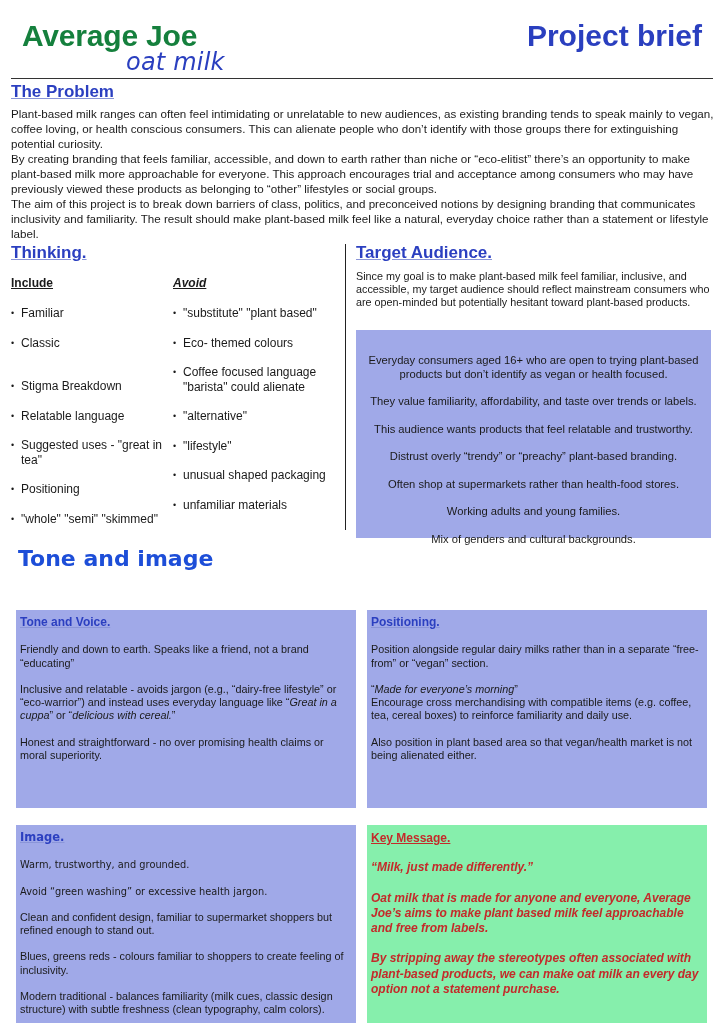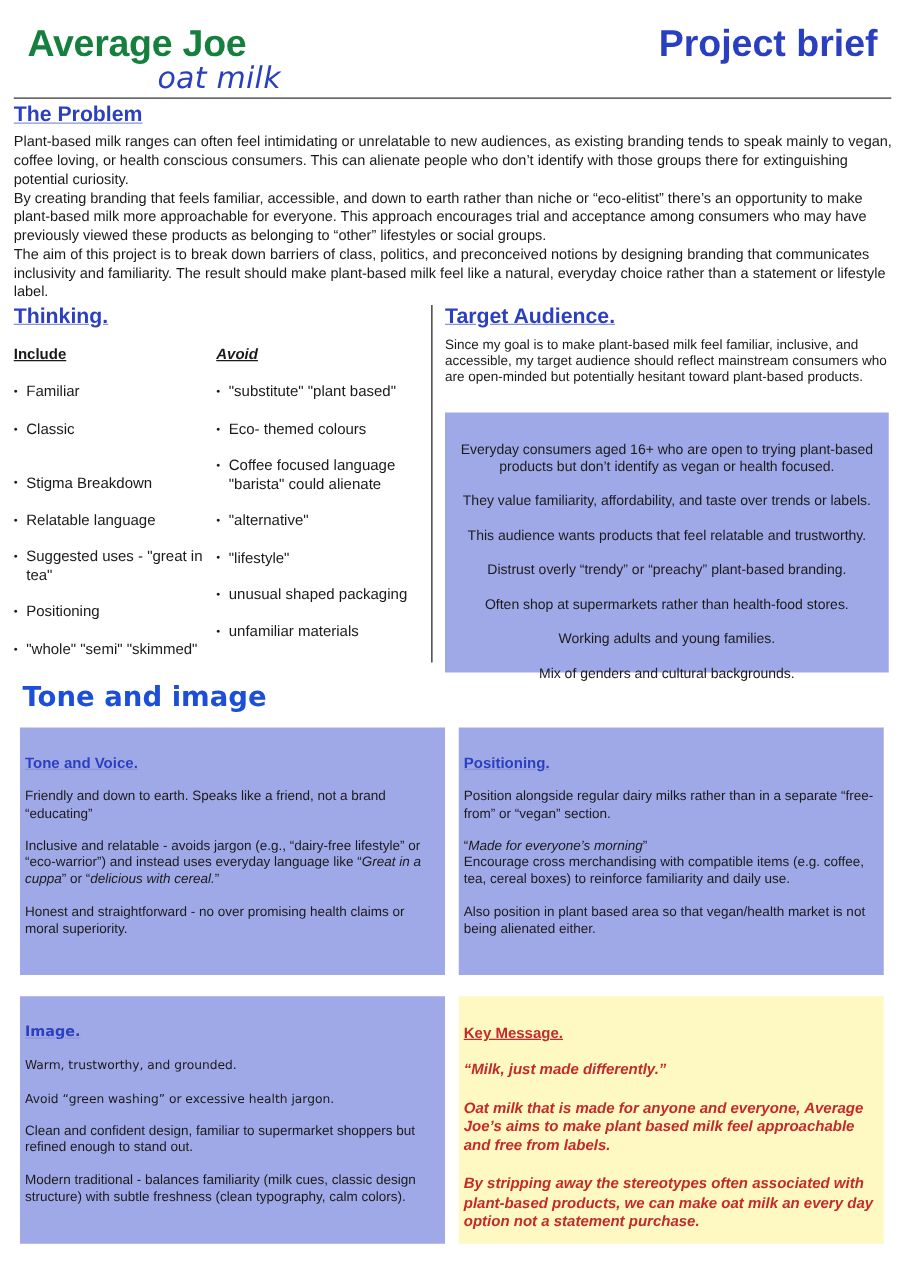--- a/index.html
+++ b/index.html
@@ -28,28 +28,28 @@
 
     .vdivider { position: absolute; left: 345px; top: 244px; width: 1px; height: 286px; background: #222; }
 
     .target-heading { position: absolute; left: 356px; top: 243px; font-size: 17px; }
     .target-intro { position: absolute; left: 356px; top: 270px; width: 355px; font-size: 10.8px; line-height: 13.2px; }
     .target-box { position: absolute; left: 356px; top: 330px; width: 355px; height: 208px; background: #a0a9e8; padding: 24px 6px; text-align: center; font-size: 11.2px; line-height: 13.5px; }
     .target-box p { margin-bottom: 14px; }
 
     .section2-heading { position: absolute; left: 18px; top: 546px; font-size: 22px; font-weight: bold; color: #1d4ed8; font-family: "DejaVu Sans", sans-serif; }
 
-    .card { position: absolute; background: #a0a9e8; padding: 22px 4px; font-size: 10.8px; line-height: 13.3px; }
+    .card { position: absolute; background: #a0a9e8; padding: 6px 4px; font-size: 10.8px; line-height: 13.3px; margin-top: 28px; }
     .card p { margin-bottom: 13px; }
     .card .card-title { font-size: 12px; margin-bottom: 14px; display: inline-block; }
     .tone-card { left: 16px; top: 582px; width: 340px; height: 198px; }
     .pos-card { left: 367px; top: 582px; width: 340px; height: 198px; }
     .image-card { left: 16px; top: 797px; width: 340px; height: 198px; }
     .image-card .sm { font-family: "DejaVu Sans", sans-serif; font-size: 9.8px; }
-    .key-card { left: 367px; top: 797px; width: 340px; height: 198px; background: #fef9c3; color: #c42a2a; font-weight: bold; font-style: italic; font-size: 12px; line-height: 15.3px; }
+    .key-card { left: 367px; top: 797px; width: 340px; height: 198px; background: #86efac; color: #c42a2a; font-weight: bold; font-style: italic; font-size: 12px; line-height: 15.3px; }
     .key-card .card-title { color: #c42a2a; font-style: normal; text-decoration: underline; text-decoration-color: #c42a2a; }
     .key-card p { margin-bottom: 15px; }
     .bi { font-weight: normal; font-style: italic; }
   </style>
 </head>
 <body>
 
 <div class="brand-title">Average Joe</div>
 <div class="brand-sub">oat milk</div>
 <div class="doc-title">Project brief</div>
@@ -114,20 +114,21 @@
   <p>Position alongside regular dairy milks rather than in a separate “free-from” or “vegan” section.</p>
   <p><span>“</span><span class="bi">Made for everyone’s morning</span><span>”</span><br><span>Encourage cross merchandising with compatible items (e.g. coffee, tea, cereal boxes) to reinforce familiarity and daily use.</span></p>
   <p>Also position in plant based area so that vegan/health market is not being alienated either.</p>
 </div>
 
 <div class="card image-card">
   <span class="card-title h-link sm" style="font-size:11.5px">Image.</span>
   <p class="sm">Warm, trustworthy, and grounded.</p>
   <p class="sm">Avoid “green washing” or excessive health jargon.</p>
   <p>Clean and confident design, familiar to supermarket shoppers but refined enough to stand out.</p>
+  <p>Blues, greens reds - colours familiar to shoppers to create feeling of inclusivity.</p>
   <p> Modern traditional - balances familiarity (milk cues, classic design structure) with subtle freshness (clean typography, calm colors).</p>
 </div>
 
 <div class="card key-card">
   <span class="card-title">Key Message.</span>
   <p>“Milk, just made differently.”</p>
   <p>Oat milk that is made for anyone and everyone, Average Joe’s aims to make plant based milk feel approachable and free from labels.</p>
   <p>By stripping away the stereotypes often associated with plant-based products, we can make oat milk an every day option not a statement purchase.</p>
 </div>
 

